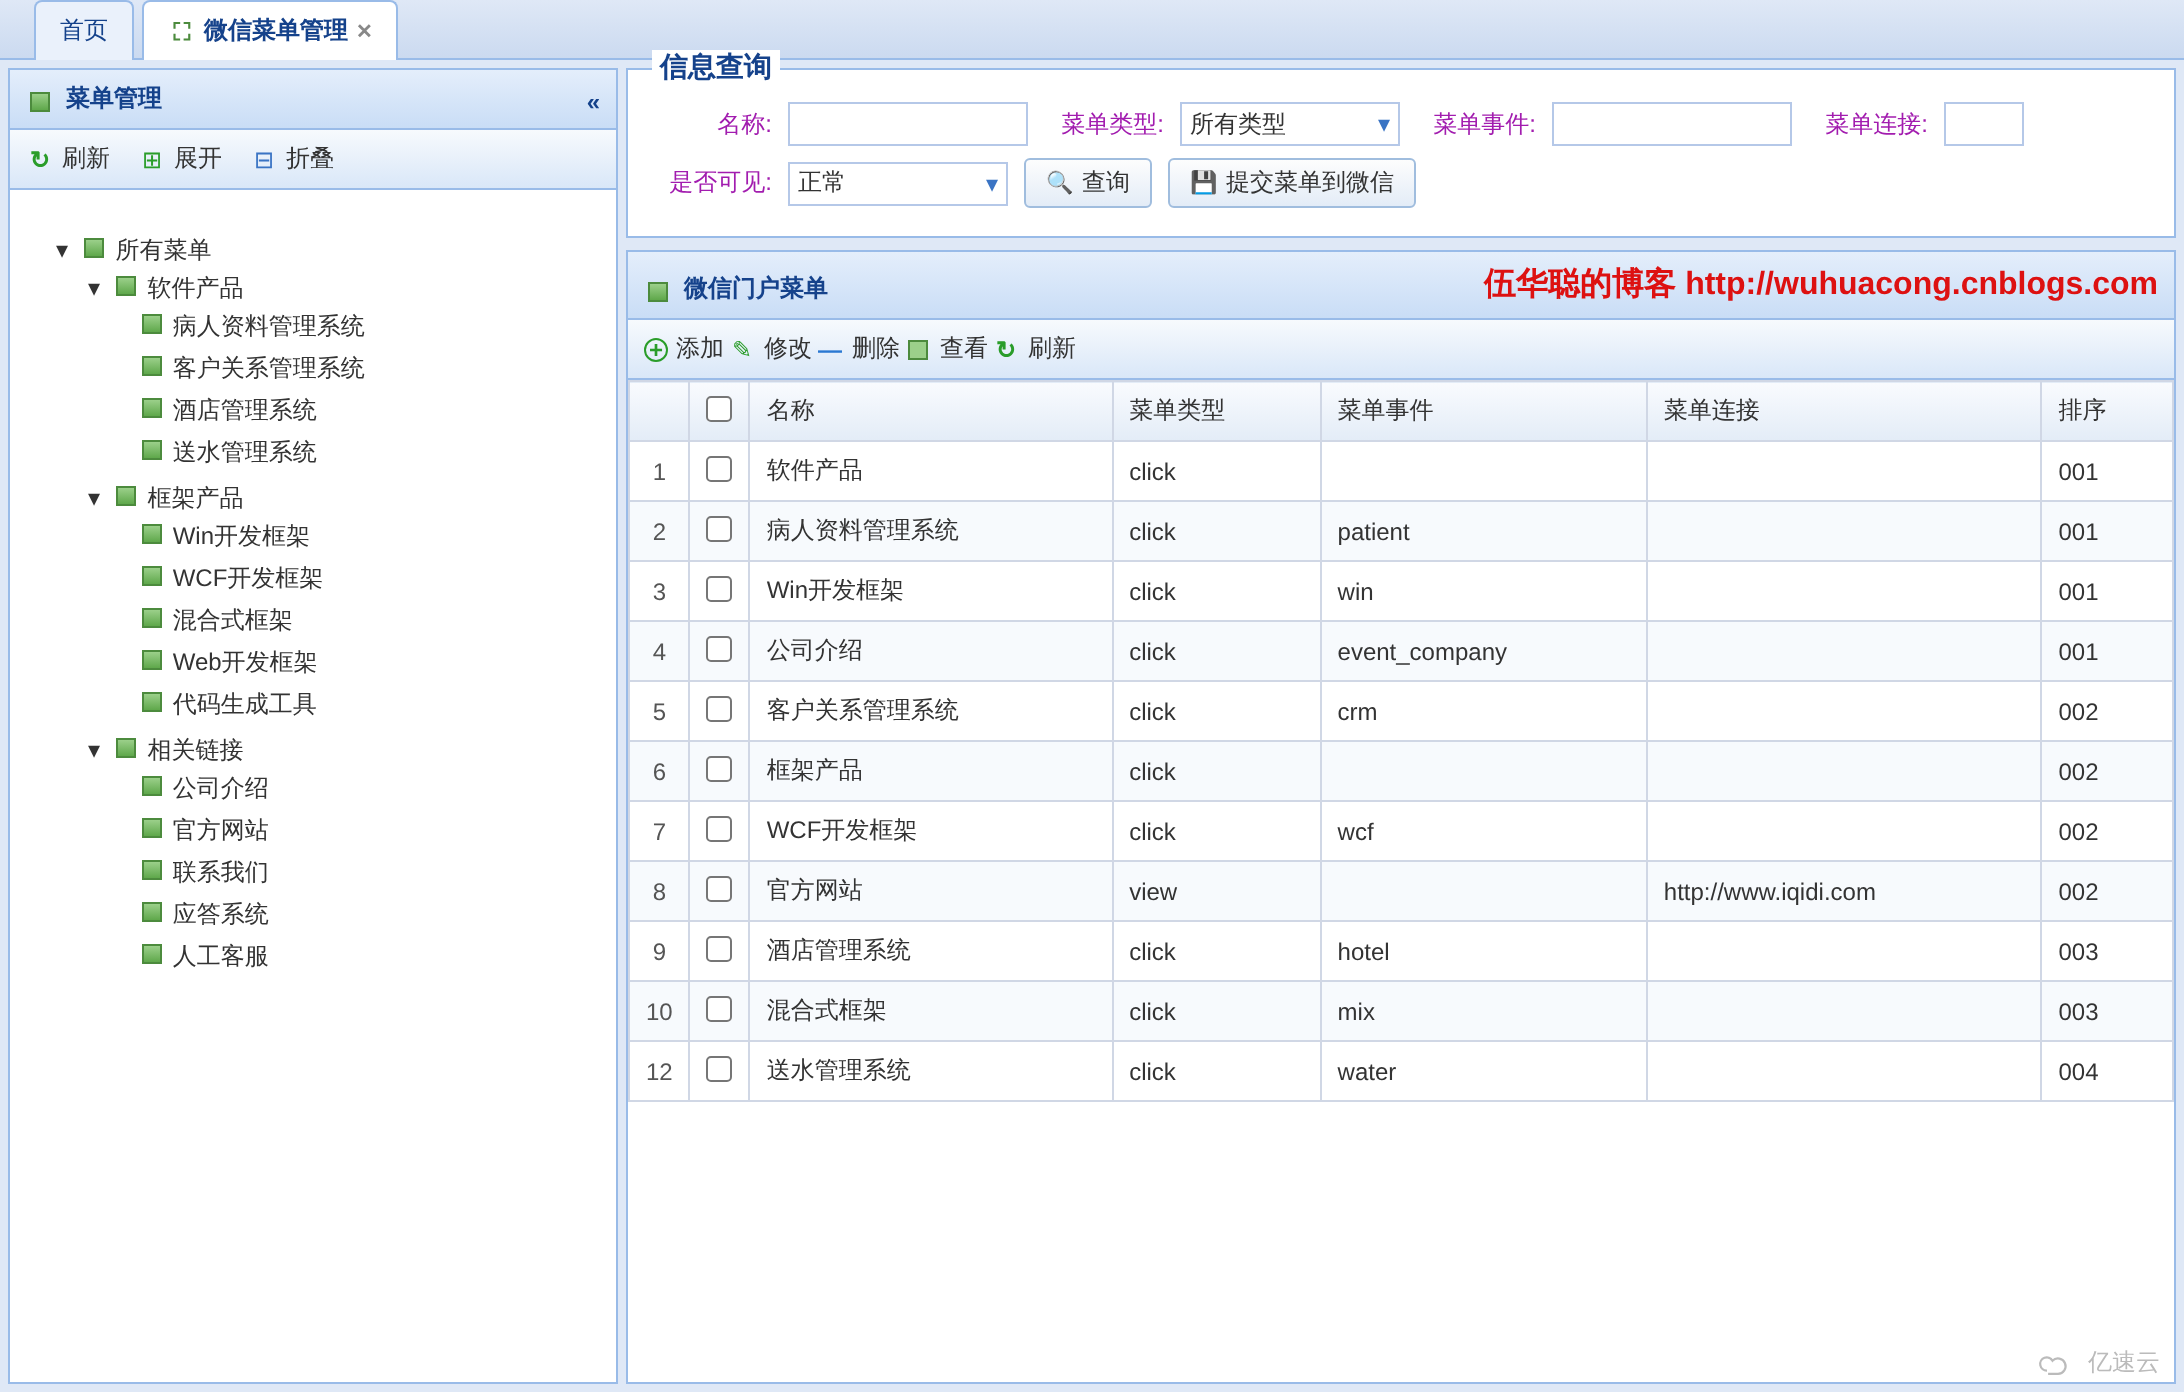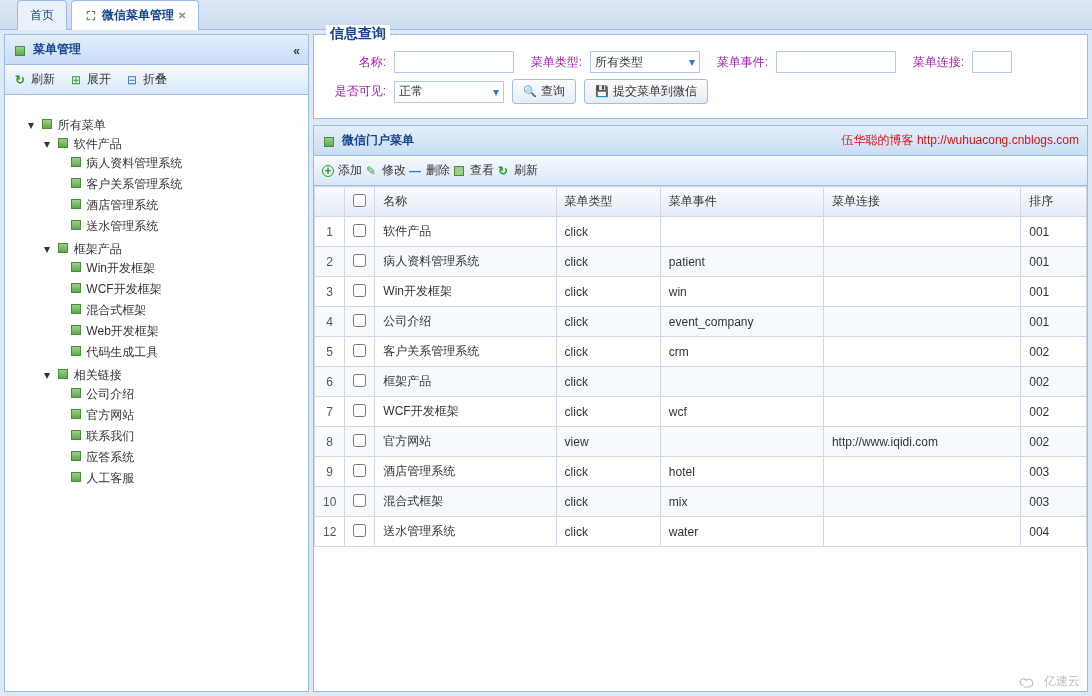--- a/index.html
+++ b/index.html
@@ -33,21 +33,21 @@
 .form-row { display: flex; align-items: center; gap: 8px; margin-top: 6px; flex-wrap: wrap; }
 .form-row label { color: #a21caf; min-width: 60px; text-align: right; }
 .input, .select { border: 1px solid #b5c8e8; height: 22px; padding: 2px 4px; }
 .input { width: 120px; }
 .select { width: 110px; background: #fff; display: inline-flex; align-items: center; justify-content: space-between; }
 .select .arrow { color: #3a74c4; }
 .btn { border: 1px solid #a0bdde; background: linear-gradient(#fdfdfd,#e3ecf7); border-radius: 3px; padding: 3px 10px; cursor: pointer; display: inline-flex; align-items: center; gap: 4px; }
 
 .grid-panel { border: 1px solid #99bbe8; background: #fff; flex: 1; display: flex; flex-direction: column; overflow: hidden; }
 .grid-hd { background: linear-gradient(#e4eefb,#c9ddf6); border-bottom: 1px solid #99bbe8; padding: 6px 8px; display: flex; align-items: flex-end; gap: 6px; color: #15428b; font-weight: bold; }
-.watermark { margin-left: auto; color: #d11; font-weight: normal; font-size: 12px; }
+.watermark { margin-left: auto; color: #d11; font-weight: bold; font-size: 16px; }
 .grid-tb { background: linear-gradient(#f7fafd,#d9e7f8); border-bottom: 1px solid #99bbe8; padding: 6px 8px; display: flex; gap: 2px; }
 .grid { overflow: auto; flex: 1; }
 table { border-collapse: collapse; width: 100%; }
 th, td { border: 1px solid #d0d7e5; padding: 6px 8px; text-align: left; font-size: 12px; }
 th { background: linear-gradient(#f9fbfe,#e3ecf7); color: #333; font-weight: normal; }
 tr:nth-child(even) td { background: #f7fafd; }
 .rownum { text-align: center; width: 30px; color: #555; }
 .chkcol { width: 26px; text-align: center; }
 
 

